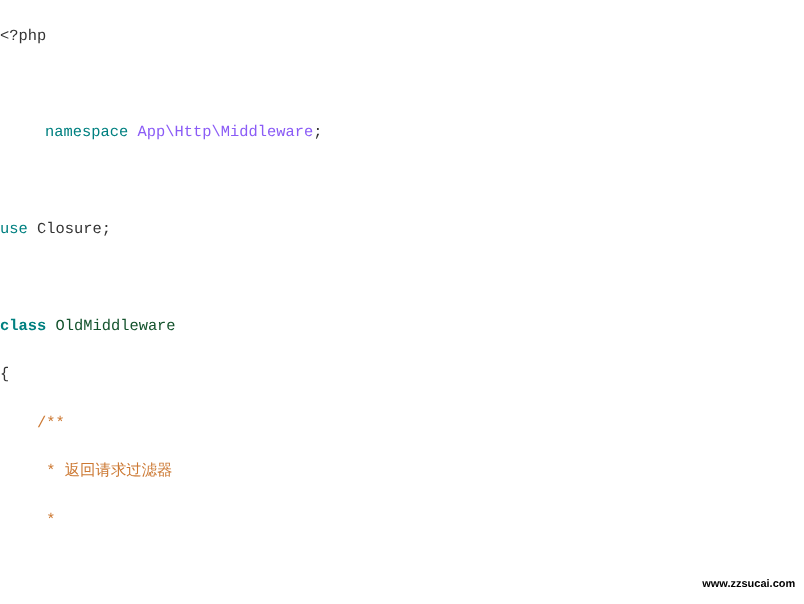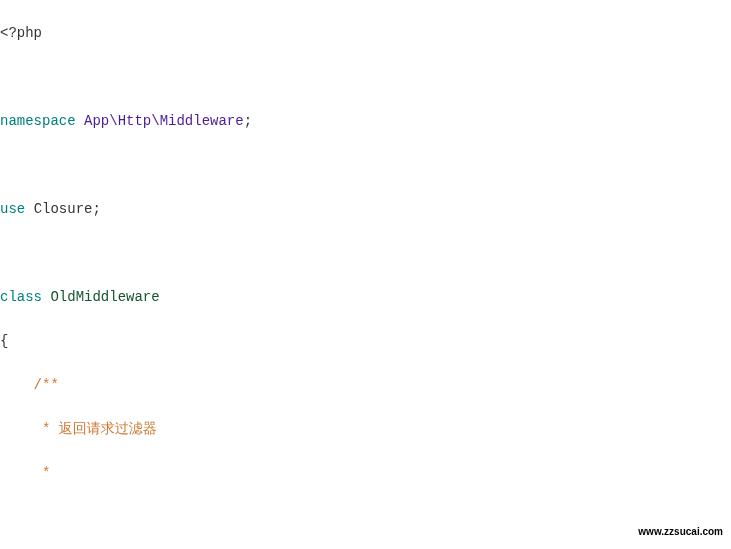--- a/index.html
+++ b/index.html
@@ -16,24 +16,24 @@
   }
   .code-container {
     padding: 0;
     white-space: pre;
   }
   .line {
     display: block;
     min-height: 22px;
   }
   .kw-php { color: #333333; }
-  .kw-namespace { color: #008080; }
+  .kw-namespace { color: #008080; padding-left: 41px; }
   .kw-use { color: #008080; }
-  .kw-class { color: #008080; }
-  .ns { color: #4c1d95; }
+  .kw-class { color: #008080; font-weight: bold; }
+  .ns { color: #8b5cf6; }
   .classname { color: #14532d; }
   .comment { color: #cc7832; }
   .punct { color: #333333; }
   .watermark {
     position: absolute;
     bottom: 6px;
     right: 8px;
     font-family: Arial, sans-serif;
     font-size: 10px;
     font-weight: bold;

